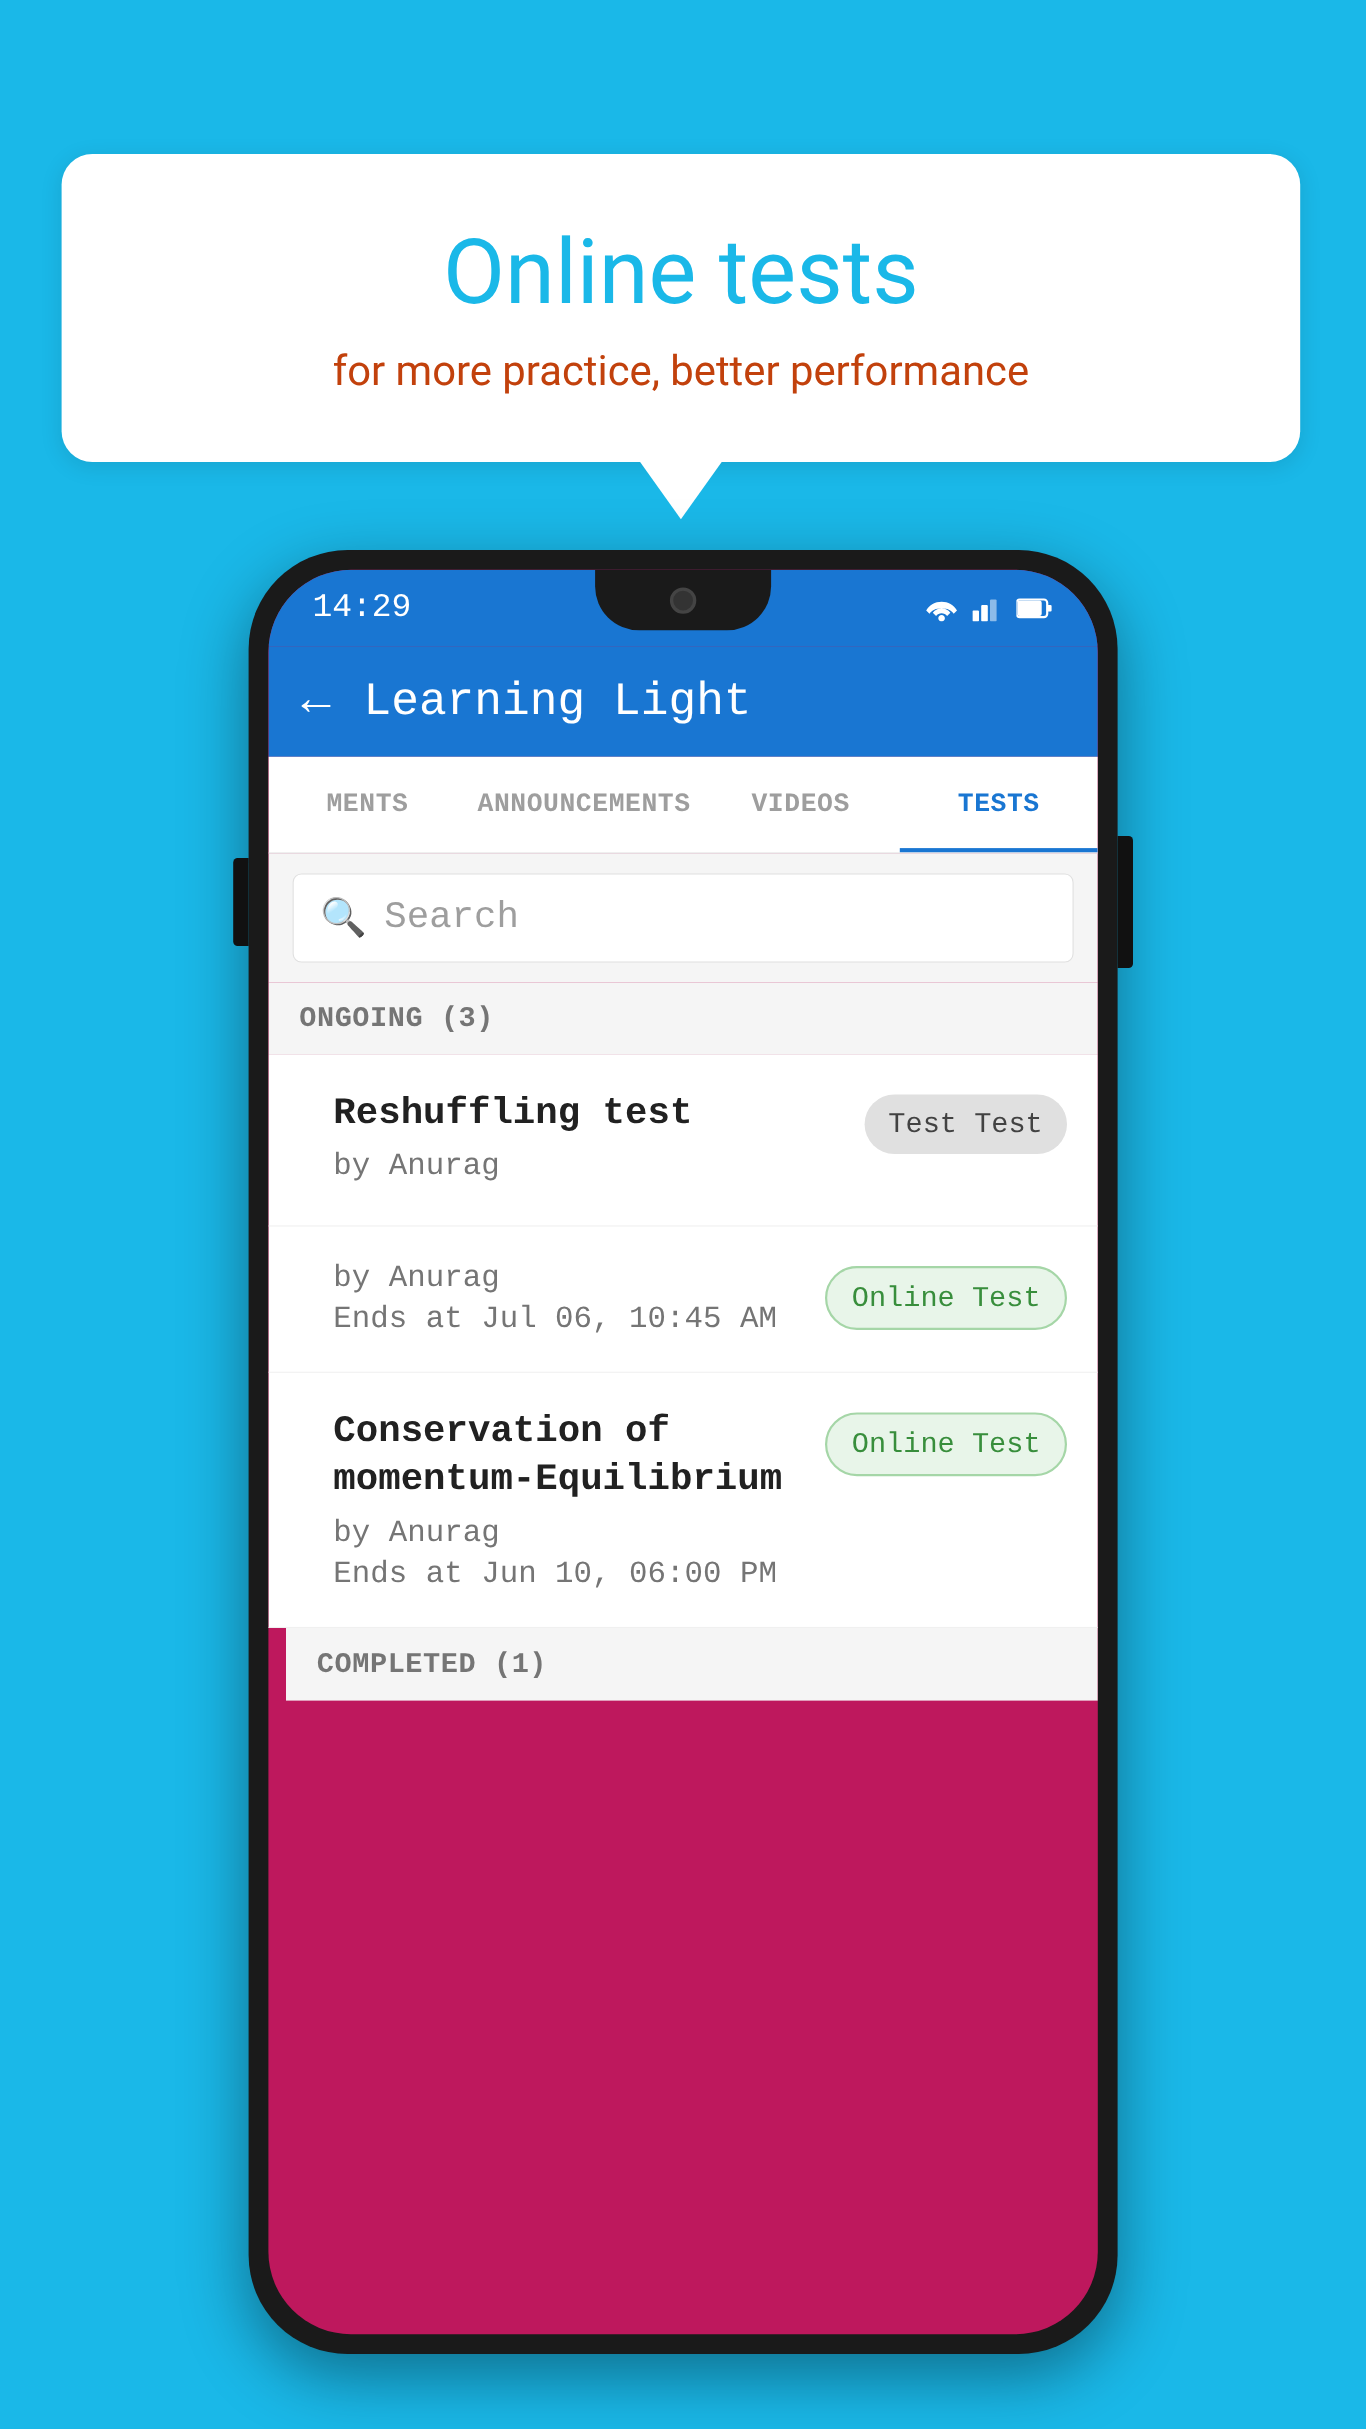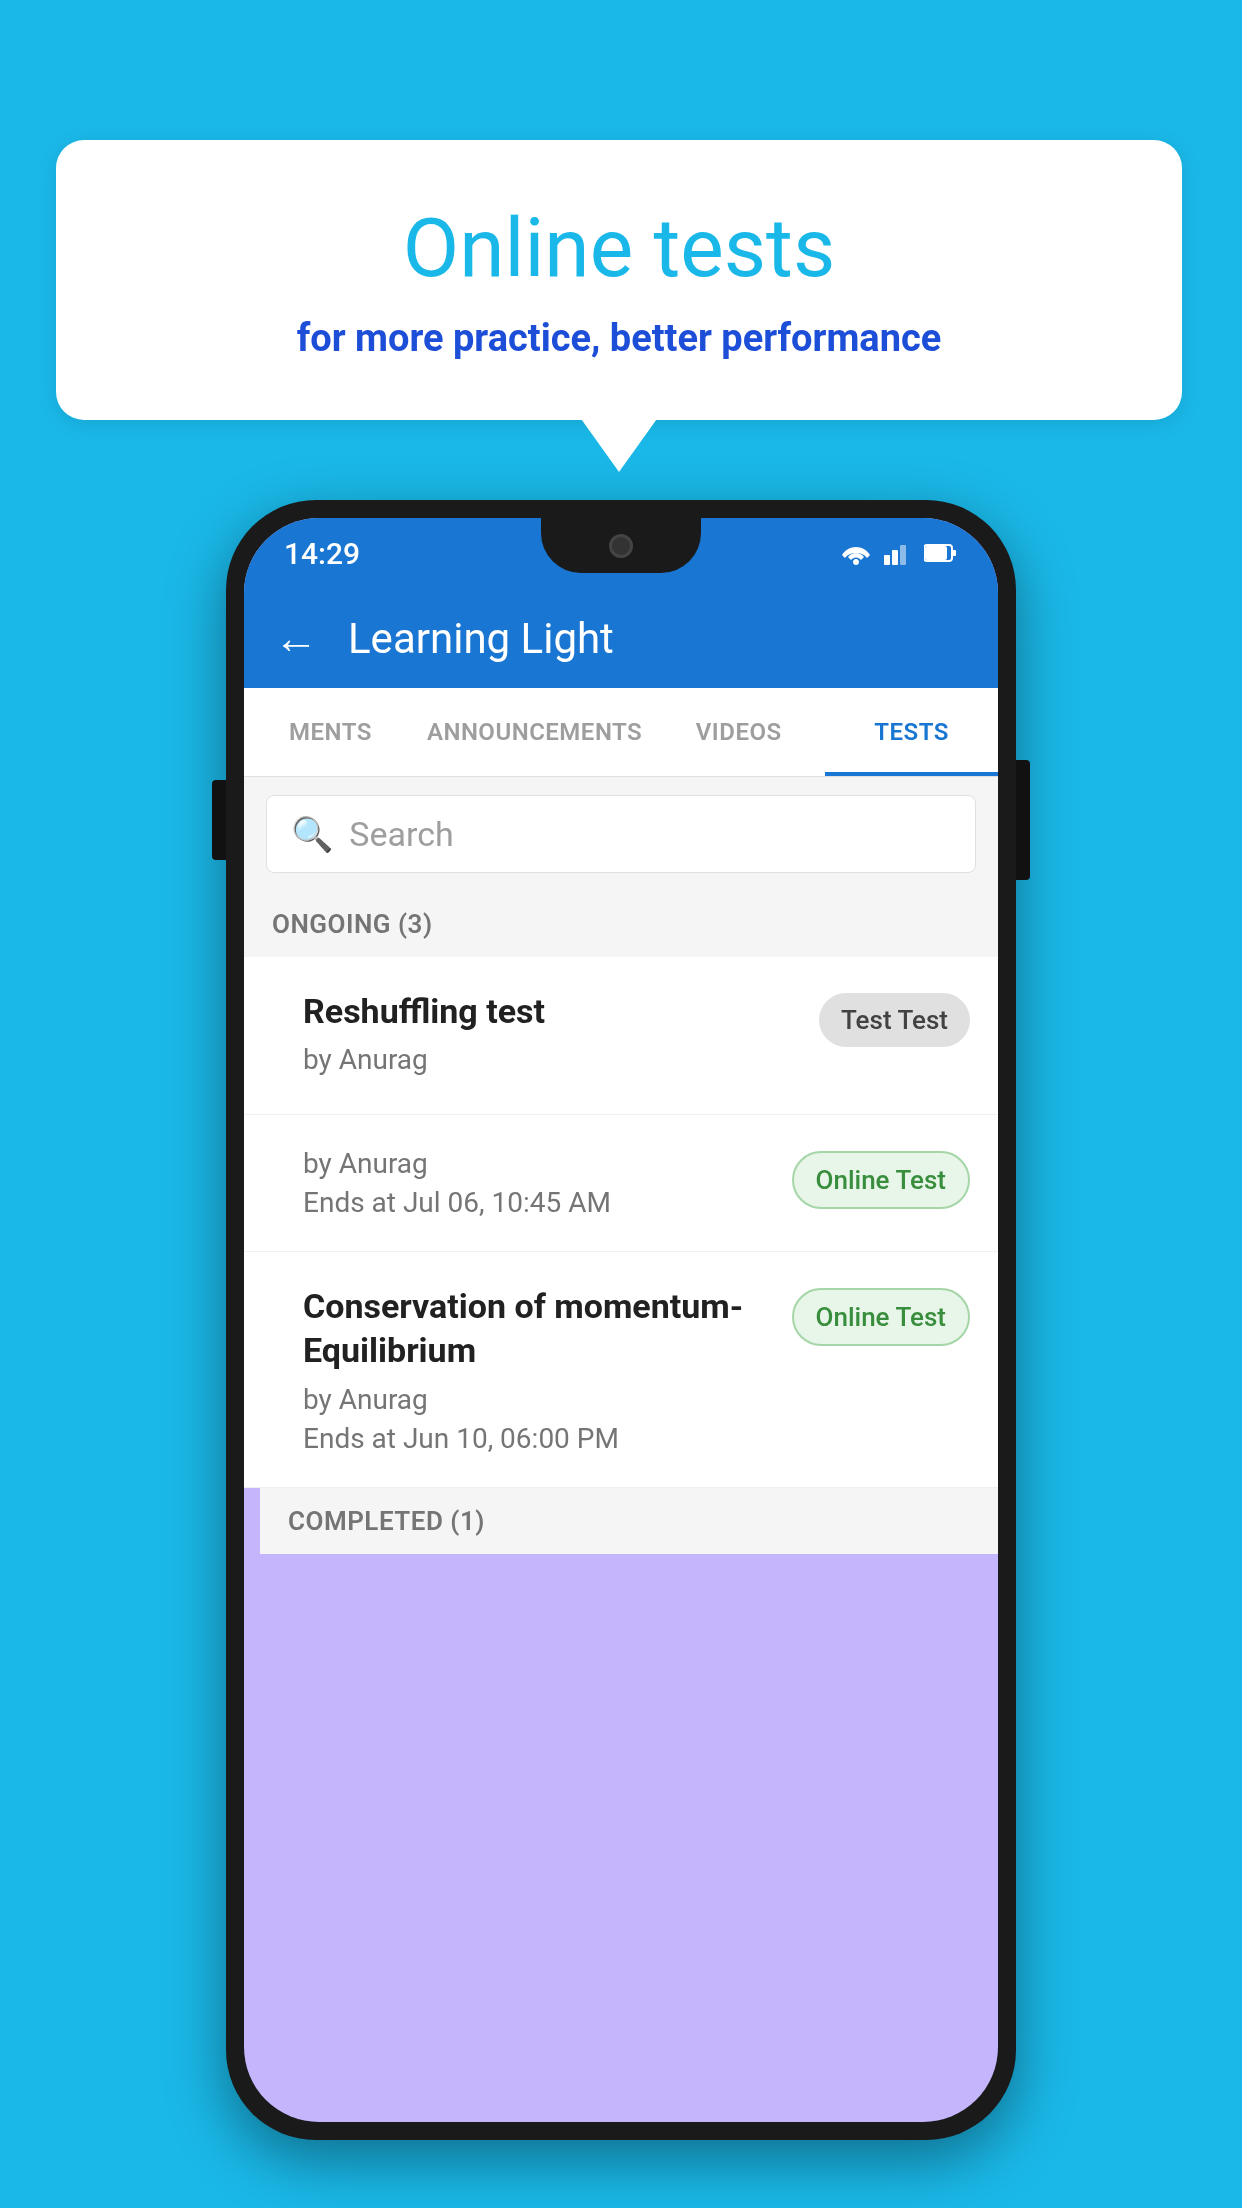--- a/index.html
+++ b/index.html
@@ -46,22 +46,22 @@
 
     .speech-bubble-title {
       font-size: 82px;
       color: #1ab8e8;
       font-weight: 400;
       margin-bottom: 20px;
     }
 
     .speech-bubble-subtitle {
       font-size: 38px;
-      color: #1d4ed8;
-      font-weight: 700;
+      color: #c2410c;
+      font-weight: 400;
     }
 
     
     .phone-container {
       position: absolute;
       top: 500px;
       left: 50%;
       transform: translateX(-50%);
       width: 790px;
     }
@@ -96,24 +96,25 @@
       top: 260px;
       width: 14px;
       height: 120px;
       background: #111;
       border-radius: 0 4px 4px 0;
     }
 
     .phone-inner {
       width: 100%;
       height: 100%;
-      background: #c4b5fd;
+      background: #be185d;
       border-radius: 75px;
       overflow: hidden;
       position: relative;
+      font-family: Liberation Mono, monospace;
     }
 
     
     .status-bar {
       background: #1976d2;
       height: 70px;
       display: flex;
       align-items: center;
       justify-content: space-between;
       padding: 0 40px;

